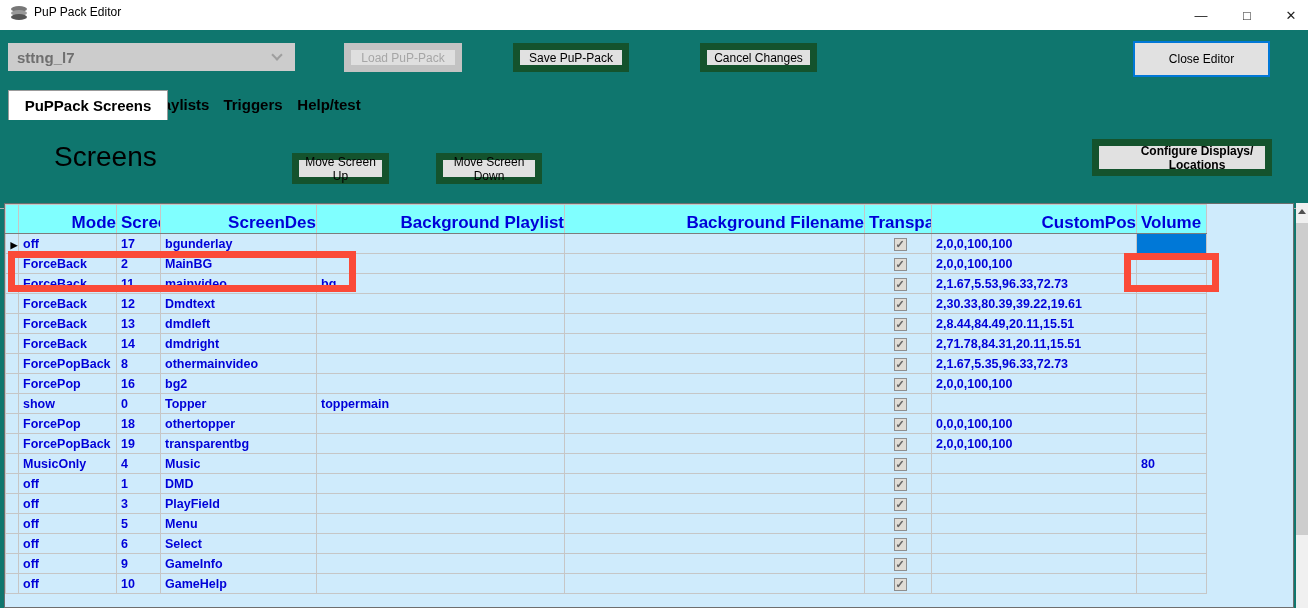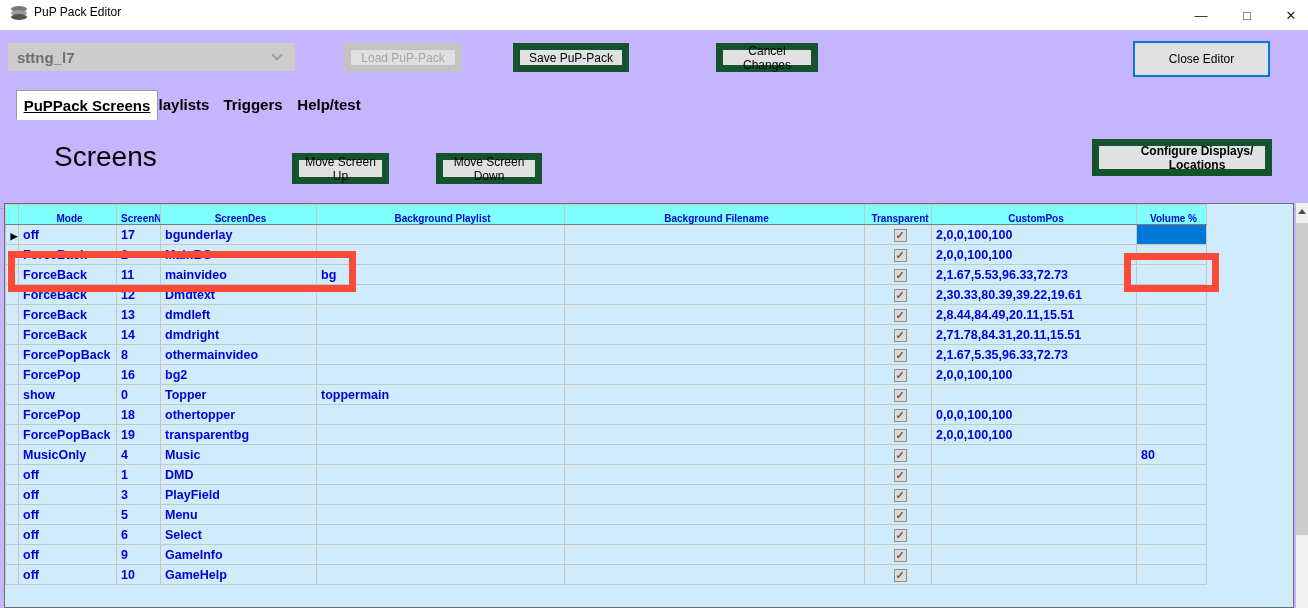--- a/index.html
+++ b/index.html
@@ -1,64 +1,64 @@
 <!DOCTYPE html>
 <html><head>
 <meta charset="utf-8">
 <style>
   * { box-sizing: border-box; margin: 0; padding: 0; }
   html,body { width: 1308px; height: 608px; overflow: hidden; background:#fff;
               font-family: "Liberation Sans", sans-serif; }
-  .window { position: relative; width: 1308px; height: 608px; background:#c4b5fd; }
+  .window { position: relative; width: 1308px; height: 608px; background:#0f766e; }
 
   
   .titlebar { position:absolute; left:0; top:0; width:100%; height:30px; background:#fff; }
   .app-icon { position:absolute; left:10px; top:5px; width:18px; height:16px; }
   .title-text { position:absolute; left:34px; top:5px; font-size:12px; color:#000; }
   .winbtn { position:absolute; top:0; width:46px; height:30px; display:flex;
             align-items:center; justify-content:center; font-size:13px; color:#222; }
   .winbtn.min { right:84px; } .winbtn.max { right:38px; } .winbtn.close { right:-6px; }
 
   
   .combo { position:absolute; left:8px; top:43px; width:287px; height:28px; background:#cccccc;
            color:#6f6f6f; font-size:15px; display:flex; align-items:center; padding-left:9px;font-weight:bold; }
   .combo-chevron { position:absolute; right:14px; top:8px; width:8px; height:8px;
            border-right:2px solid #9e9e9e; border-bottom:2px solid #9e9e9e; transform:rotate(45deg); }
   .btn { position:absolute; background:#e1e1e1; border:7px solid #14532d; font-size:12px;
          color:#000; display:flex; align-items:center; justify-content:center;
          font-family:"Liberation Sans",sans-serif; }
   .btn-load   { left:344px; top:43px; width:118px; height:29px; background:#dfdfdf;
                 border-color:#c3c3c3; color:#a6a6a6; }
   .btn-save   { left:513px; top:43px; width:116px; height:29px; }
-  .btn-cancel { left:716px; top:43px; width:102px; height:29px; }
+  .btn-cancel { left:700px; top:43px; width:117px; height:29px; }
   .btn-close-editor { left:1133px; top:41px; width:137px; height:36px; border:2px solid #0078d7; }
   .btn-move-up   { left:292px; top:153px; width:97px;  height:31px; }
   .btn-move-down { left:436px; top:153px; width:106px; height:31px; }
   .btn-configure { left:1092px; top:139px; width:180px; height:37px; font-weight:bold;padding-left:30px; }
 
   
   .tabstrip { position:absolute; left:0; top:90px; width:100%; height:29px; }
   .tabline  { position:absolute; left:0; top:118px; width:100%; height:1px; background:#b0b0b0; }
   .tab { position:absolute; top:1px; height:27px; display:flex; align-items:center;
          justify-content:center; font-size:15px; font-weight:bold; color:#000; }
   .tab.active { top:0; height:30px; background:#fff; border:1px solid #9b9b9b; border-bottom:none; z-index:2; }
-  .tab0 { left:16px;     width:142px;text-decoration:underline; }
+  .tab0 { left:8px;     width:160px; }
   .tab1 { left:140px; width:78px;  }
   .tab2 { left:221px; width:64px;  }
   .tab3 { left:288px; width:82px;  }
 
   .screens-heading { position:absolute; left:22px; top:141px; font-size:28px; color:#000; font-weight:normal;margin-left:32px; }
 
   
   .grid-wrap { position:absolute; left:4px; top:203px; width:1290px; height:405px;
                background:#cfebfc; border:1px solid #6e6e6e; overflow:hidden; }
   table.grid { border-collapse:collapse; table-layout:fixed; width:1201px; }
   table.grid th, table.grid td { border:1px solid #c6c6c6; overflow:hidden; white-space:nowrap; }
-  table.grid th { background:#80ffff; color:#0000d8; font-size:10px; font-weight:bold;
-                  text-align:center; height:18px; padding:8px 0 0 4px; border-bottom:1px solid #7c7c7c; }
+  table.grid th { background:#80ffff; color:#0000d8; font-size:17px; font-weight:bold;
+                  text-align:right; height:18px; padding:8px 0 0 4px; border-bottom:1px solid #7c7c7c; }
   table.grid td { background:#cfebfc; color:#0000d8; font-size:12.5px; font-weight:bold;
                   height:20px; padding:0 0 0 4px; }
   td.selector, th.selector { background:#80ffff; padding:0; text-align:center; }
   td.selector .marker { color:#000; font-size:9px; }
   td.ck { text-align:center; padding:0; }
   .checkbox { display:inline-block; width:13px; height:13px; background:#e0dcd5;
               border:1px solid #8f8f8f; font-size:11px; line-height:11px; color:#666;
               font-weight:bold; vertical-align:middle; }
   td.volume.selected { background:#0078d7; }
 

